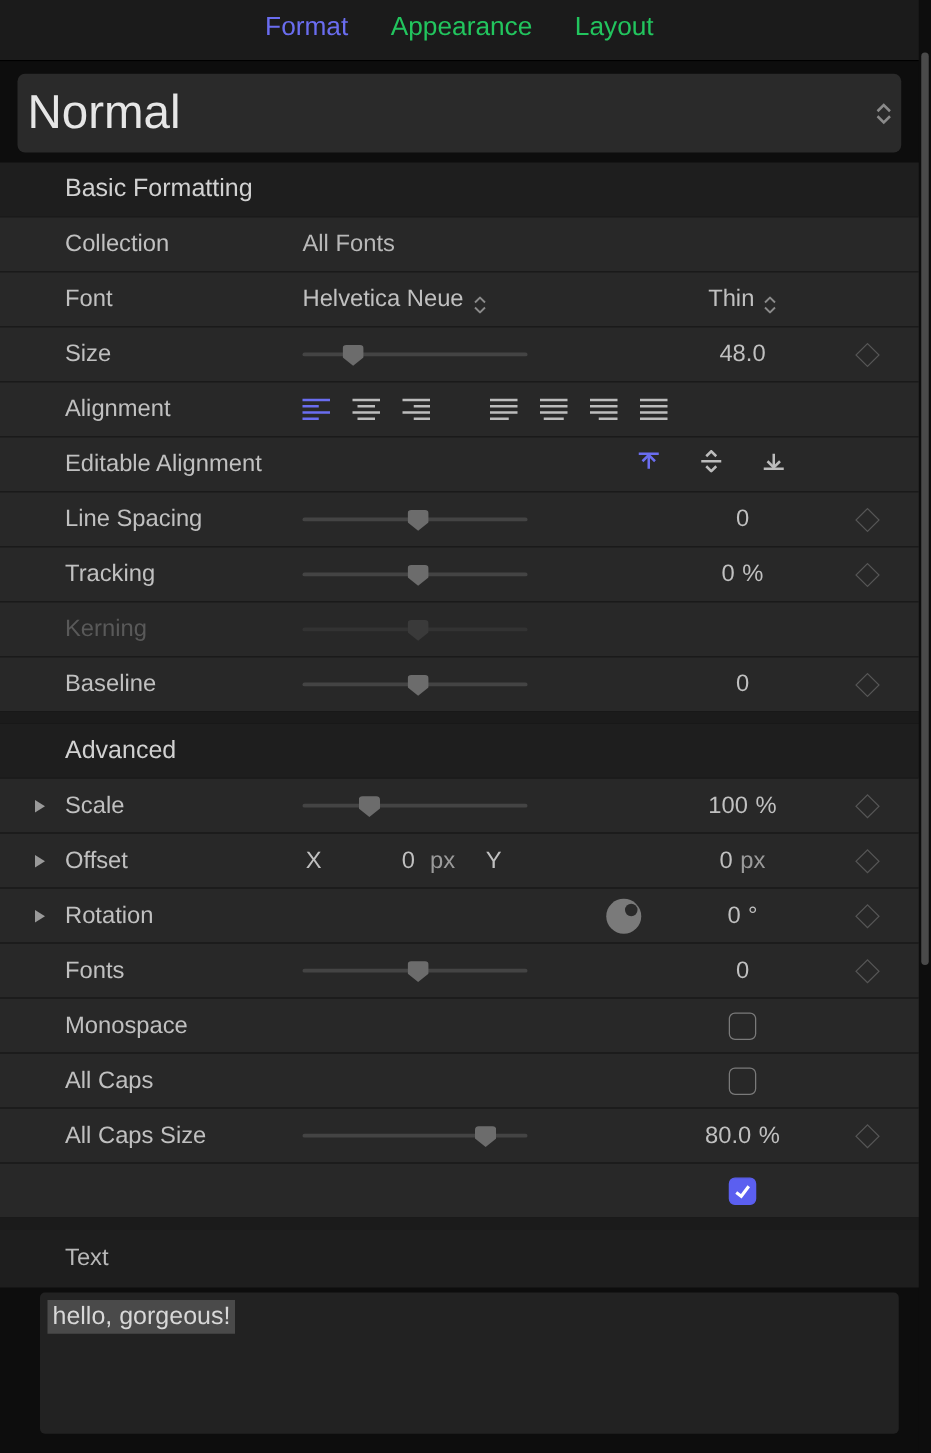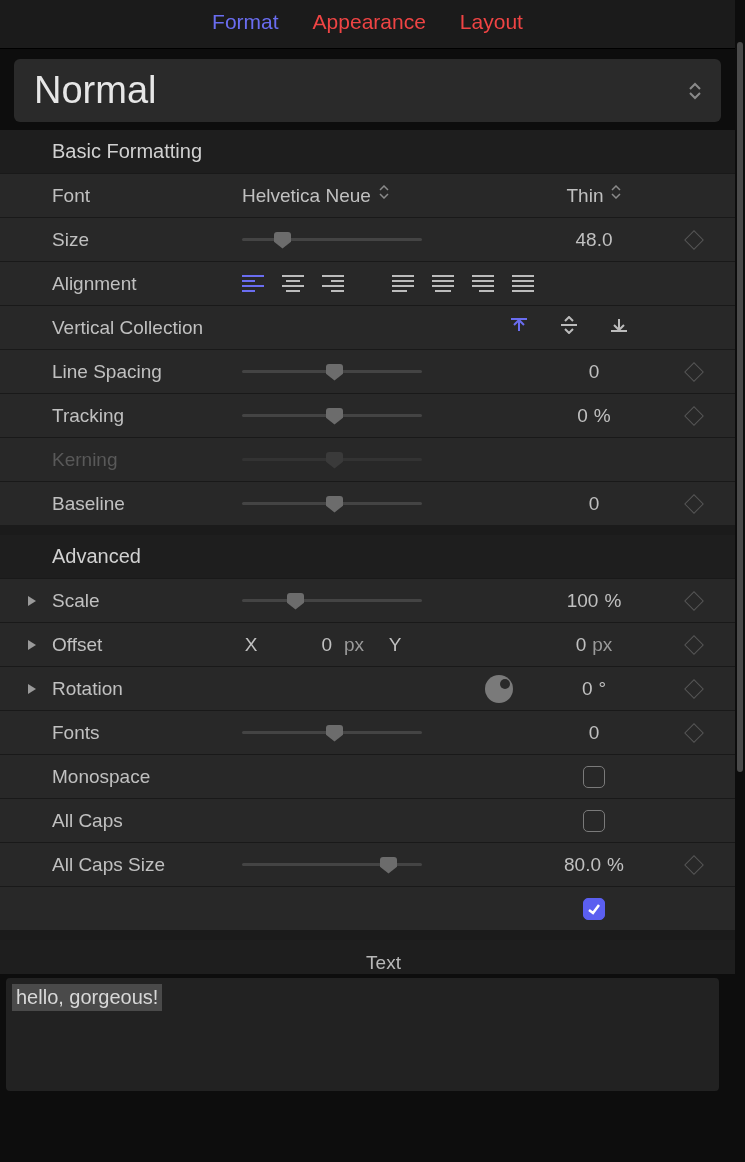--- a/index.html
+++ b/index.html
@@ -18,25 +18,25 @@
     background: #0d0d0d;
   }
   .tabbar {
     display: flex;
     justify-content: center;
     gap: 34px;
     padding: 10px 14px 14px;
     background: #1b1b1b;
     border-bottom: 1px solid #000;
   }
-  .tabbar .tab { color: #ef4444; cursor: pointer; font-size: 21px; }
+  .tabbar .tab { color: #22c55e; cursor: pointer; font-size: 21px; }
   .tabbar .tab.active { color: #6a6df0; }
   .style-picker {
     margin: 10px 14px 8px;
-    padding: 10px 20px;
+    padding: 10px 8px;
     background: #2a2a2a;
     border-radius: 6px;
     display: flex;
     align-items: center;
     justify-content: space-between;
   }
   .style-picker .name {
     font-size: 38px;
     font-weight: 200;
     color: #e6e6e6;
@@ -115,21 +115,21 @@
     position:absolute;
     top:0px;
     width:17px; height:17px;
     background:#6c6c6c;
     border-radius:3px 3px 5px 5px;
     clip-path: polygon(0 0, 100% 0, 100% 60%, 50% 100%, 0 60%);
   }
   .slider.disabled .slider-thumb { background:#3a3a3a; }
   .slider.disabled .slider-track { background:#333; }
   .font-picker {
-    display:flex; align-items:flex-start; gap:8px; color:#c0c0c0; cursor:pointer;
+    display:flex; align-items:flex-end; gap:8px; color:#c0c0c0; cursor:pointer;
   }
   .updown { display:flex; flex-direction:column; line-height:7px; color:#8a8a8a; }
   .align-group { display:flex; gap:18px; }
   .align-icon { width:22px; height:18px; display:flex; flex-direction:column; justify-content:space-between; cursor:pointer;}
   .align-icon span { display:block; height:2.5px; background:#bcbcbc; }
   .align-icon.active span { background:#6a6df0; }
   .valign-group { display:flex; gap:30px; }
   .valign-icon { color:#bcbcbc; cursor:pointer; }
   .valign-icon.active { color:#6a6df0; }
   .dial {
@@ -146,23 +146,23 @@
     width:22px; height:22px; border:1.5px solid #7a7a7a; border-radius:5px; cursor:pointer;
     display:flex; align-items:center; justify-content:center;
   }
   .checkbox.checked { background:#5b5ff0; border-color:#5b5ff0; }
   .checkbox.checked svg { display:block; }
   .checkbox svg { display:none; }
   .offset-fields { display:flex; align-items:center; gap:14px; color:#c0c0c0; }
   .offset-fields .lbl { width:18px; text-align:center; }
   .offset-fields .val { width:60px; text-align:right; }
   .offset-fields .unit { width:30px; color:#9a9a9a; }
-  .text-section { padding:12px 20px 0 52px; background:#1e1e1e;text-align:center; }
+  .text-section { padding:12px 20px 12px 52px; background:#1e1e1e; }
   .text-area-container {
-    margin: 4px 16px 0 6px;
+    margin: 4px 16px 0 32px;
     background:#222;
     padding:6px 4px 80px 6px;
     border-radius:4px;
   }
   .text-area-container .textval {
     display:inline-block;
     background:#4a4a4a;
     color:#d8d8d8;
     font-size:20px;
     padding:2px 4px;
@@ -198,20 +198,29 @@
             <polyline points="1,7 6,2 11,7" fill="none" stroke="#8a8a8a" stroke-width="2"></polyline>
           </svg>
       <svg width="12" height="9">
             <polyline points="1,2 6,7 11,2" fill="none" stroke="#8a8a8a" stroke-width="2"></polyline>
           </svg>
     </span>
   </div>
 
   <div class="section-header">Basic Formatting</div>
   <div class="rows">
+    <div class="row">
+      <div class="disclosure"></div>
+      <div class="label">Collection</div>
+      <div class="control">
+        <span>All Fonts</span>
+      </div>
+      <div class="value-col"></div>
+      <div class="key-col"></div>
+    </div>
 
     <div class="row">
       <div class="disclosure"></div>
       <div class="label">Font</div>
       <div class="control">
         <div class="font-picker">
           <span>Helvetica Neue</span>
           <span class="updown">
             <svg width="10" height="7">
                   <polyline points="1,5 5,1 9,5" fill="none" stroke="#8a8a8a" stroke-width="1.5"></polyline>
@@ -303,21 +312,21 @@
                 <span style="width:100%"></span>
                 <span style="width:100%"></span>
               </div>
         </div>
       </div>
       <div class="key-col"></div>
     </div>
 
     <div class="row">
       <div class="disclosure"></div>
-      <div class="label">Vertical Collection</div>
+      <div class="label">Editable Alignment</div>
       <div class="control" style="justify-content:flex-end; padding-right:40px;">
         <div class="valign-group">
           <span class="valign-icon active">
             <svg width="20" height="18">
                   <line x1="2" y1="3" x2="18" y2="3" stroke="currentColor" stroke-width="2"></line>
                   <line x1="10" y1="3" x2="10" y2="15" stroke="currentColor" stroke-width="2"></line>
                   <polyline points="5,9 10,4 15,9" fill="none" stroke="currentColor" stroke-width="2"></polyline>
                 </svg>
           </span>
           <span class="valign-icon">

